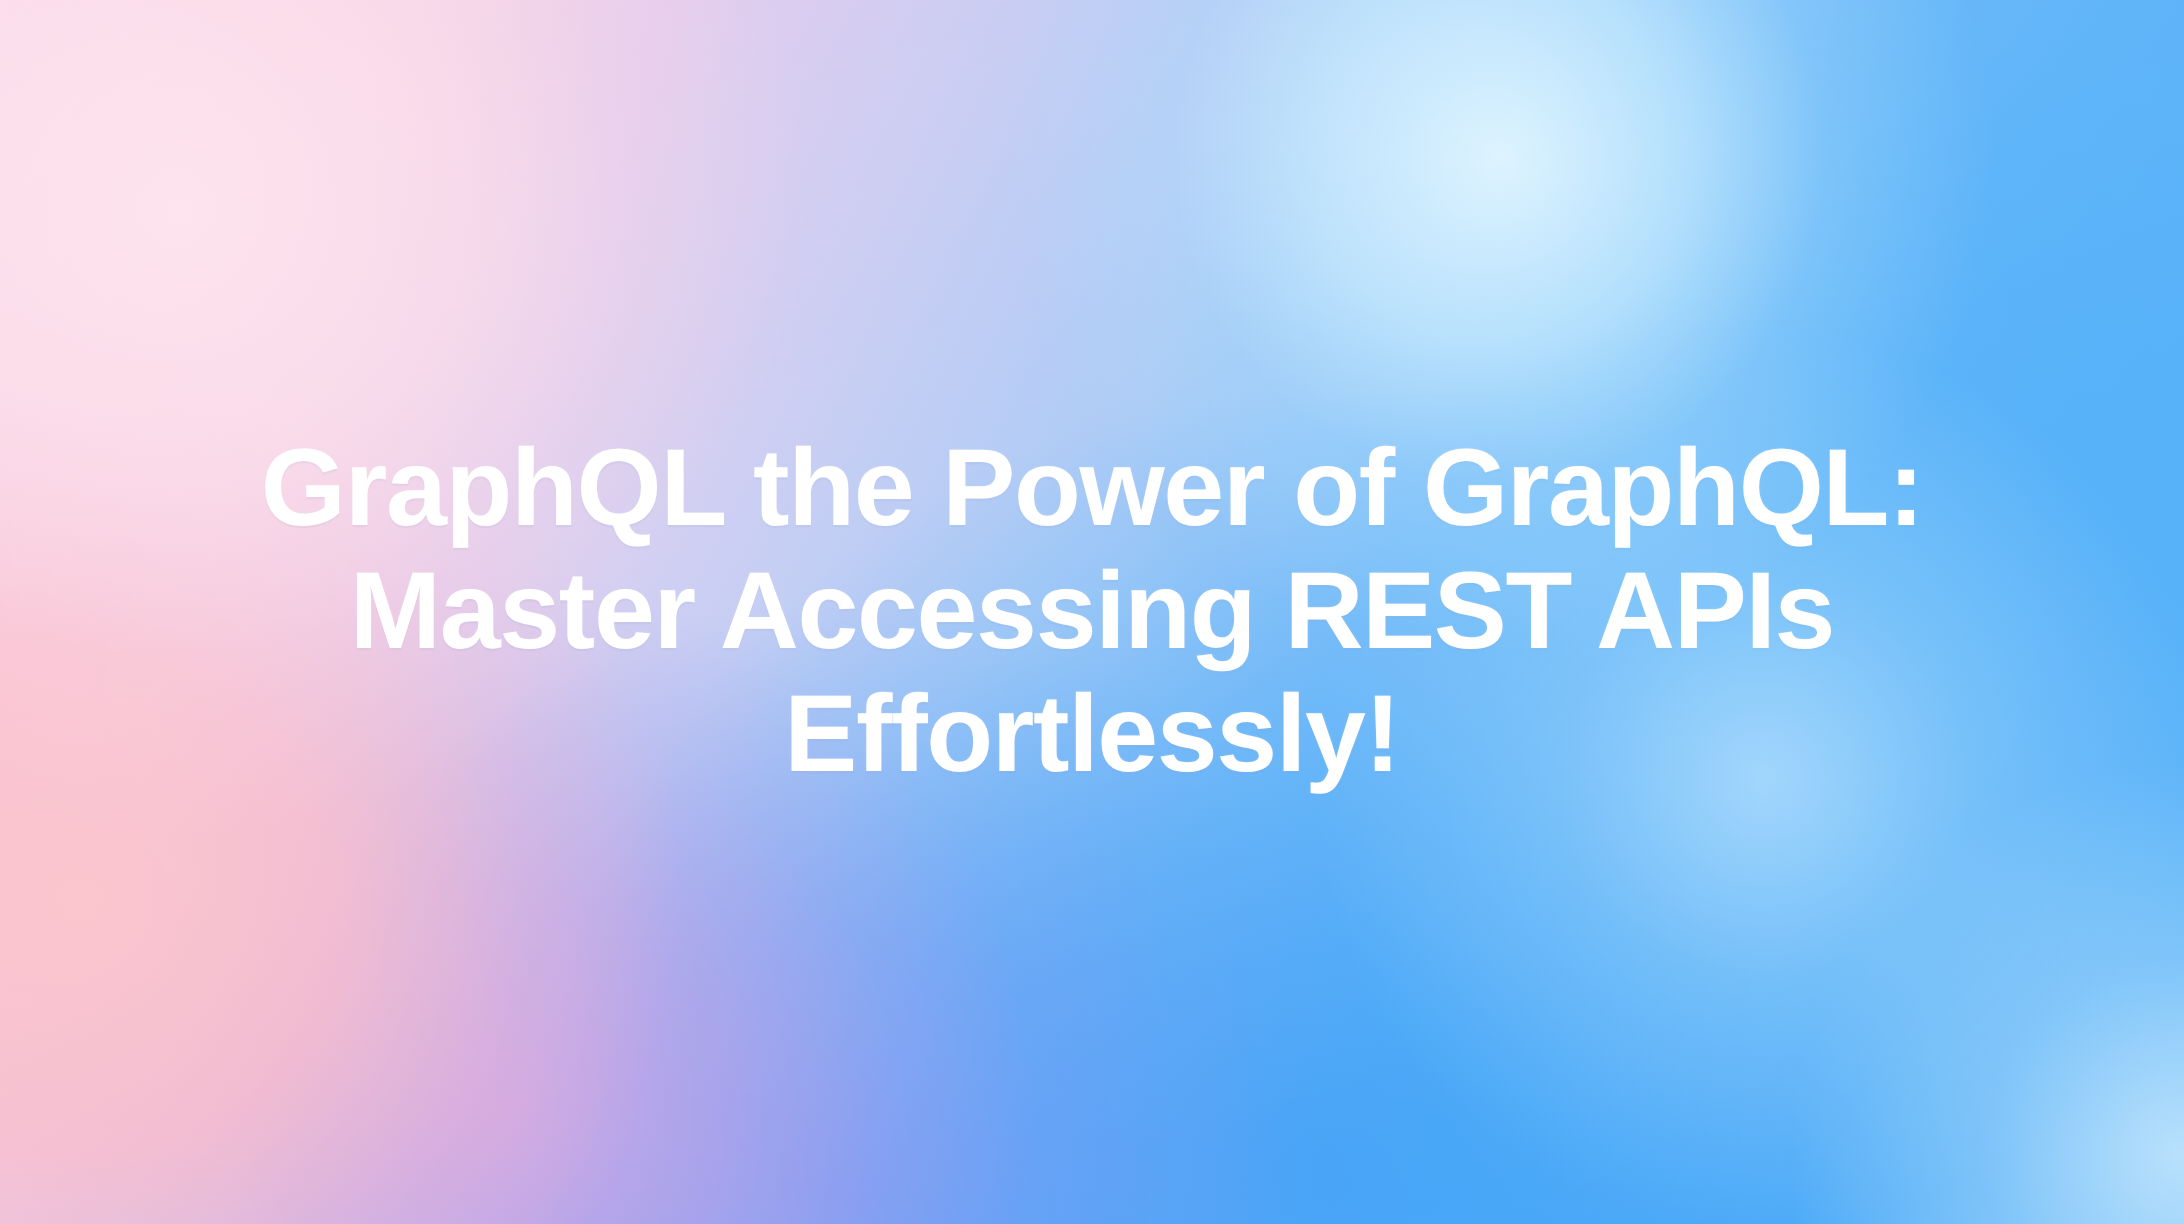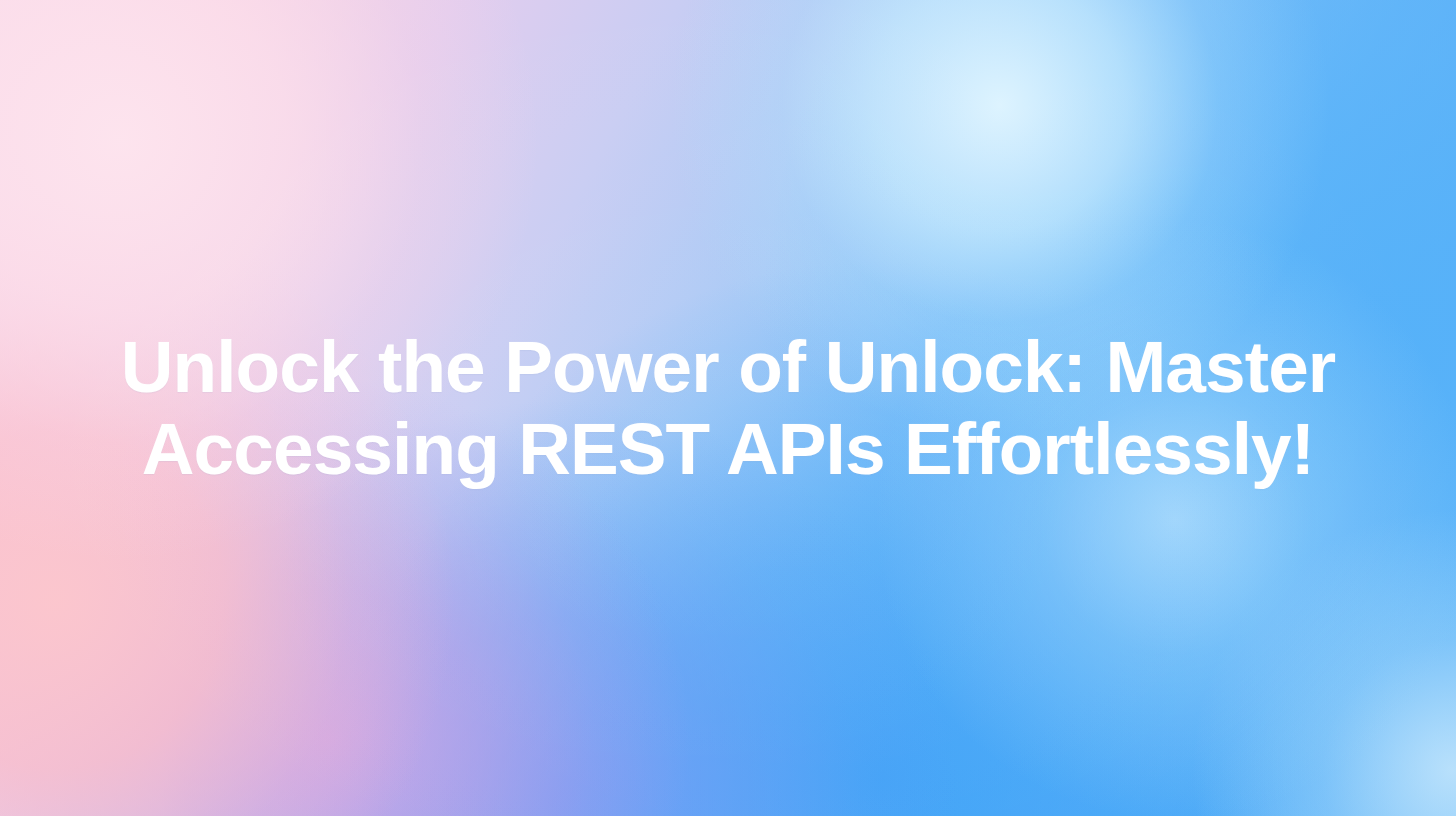--- a/index.html
+++ b/index.html
@@ -144,16 +144,16 @@
 </style>
 </head>
 <body>
 
 <div class="banner">
 
   <div class="mesh"></div>
   <div class="mesh-soften"></div>
 
   <div class="headline-wrap">
-    <h1 class="headline">Unlock the Power of Unlock: Master Accessing REST APIs Effortlessly!</h1>
+    <h1 class="headline">GraphQL the Power of GraphQL: Master Accessing REST APIs Effortlessly!</h1>
   </div>
 
 </div>
 
 </body></html>

